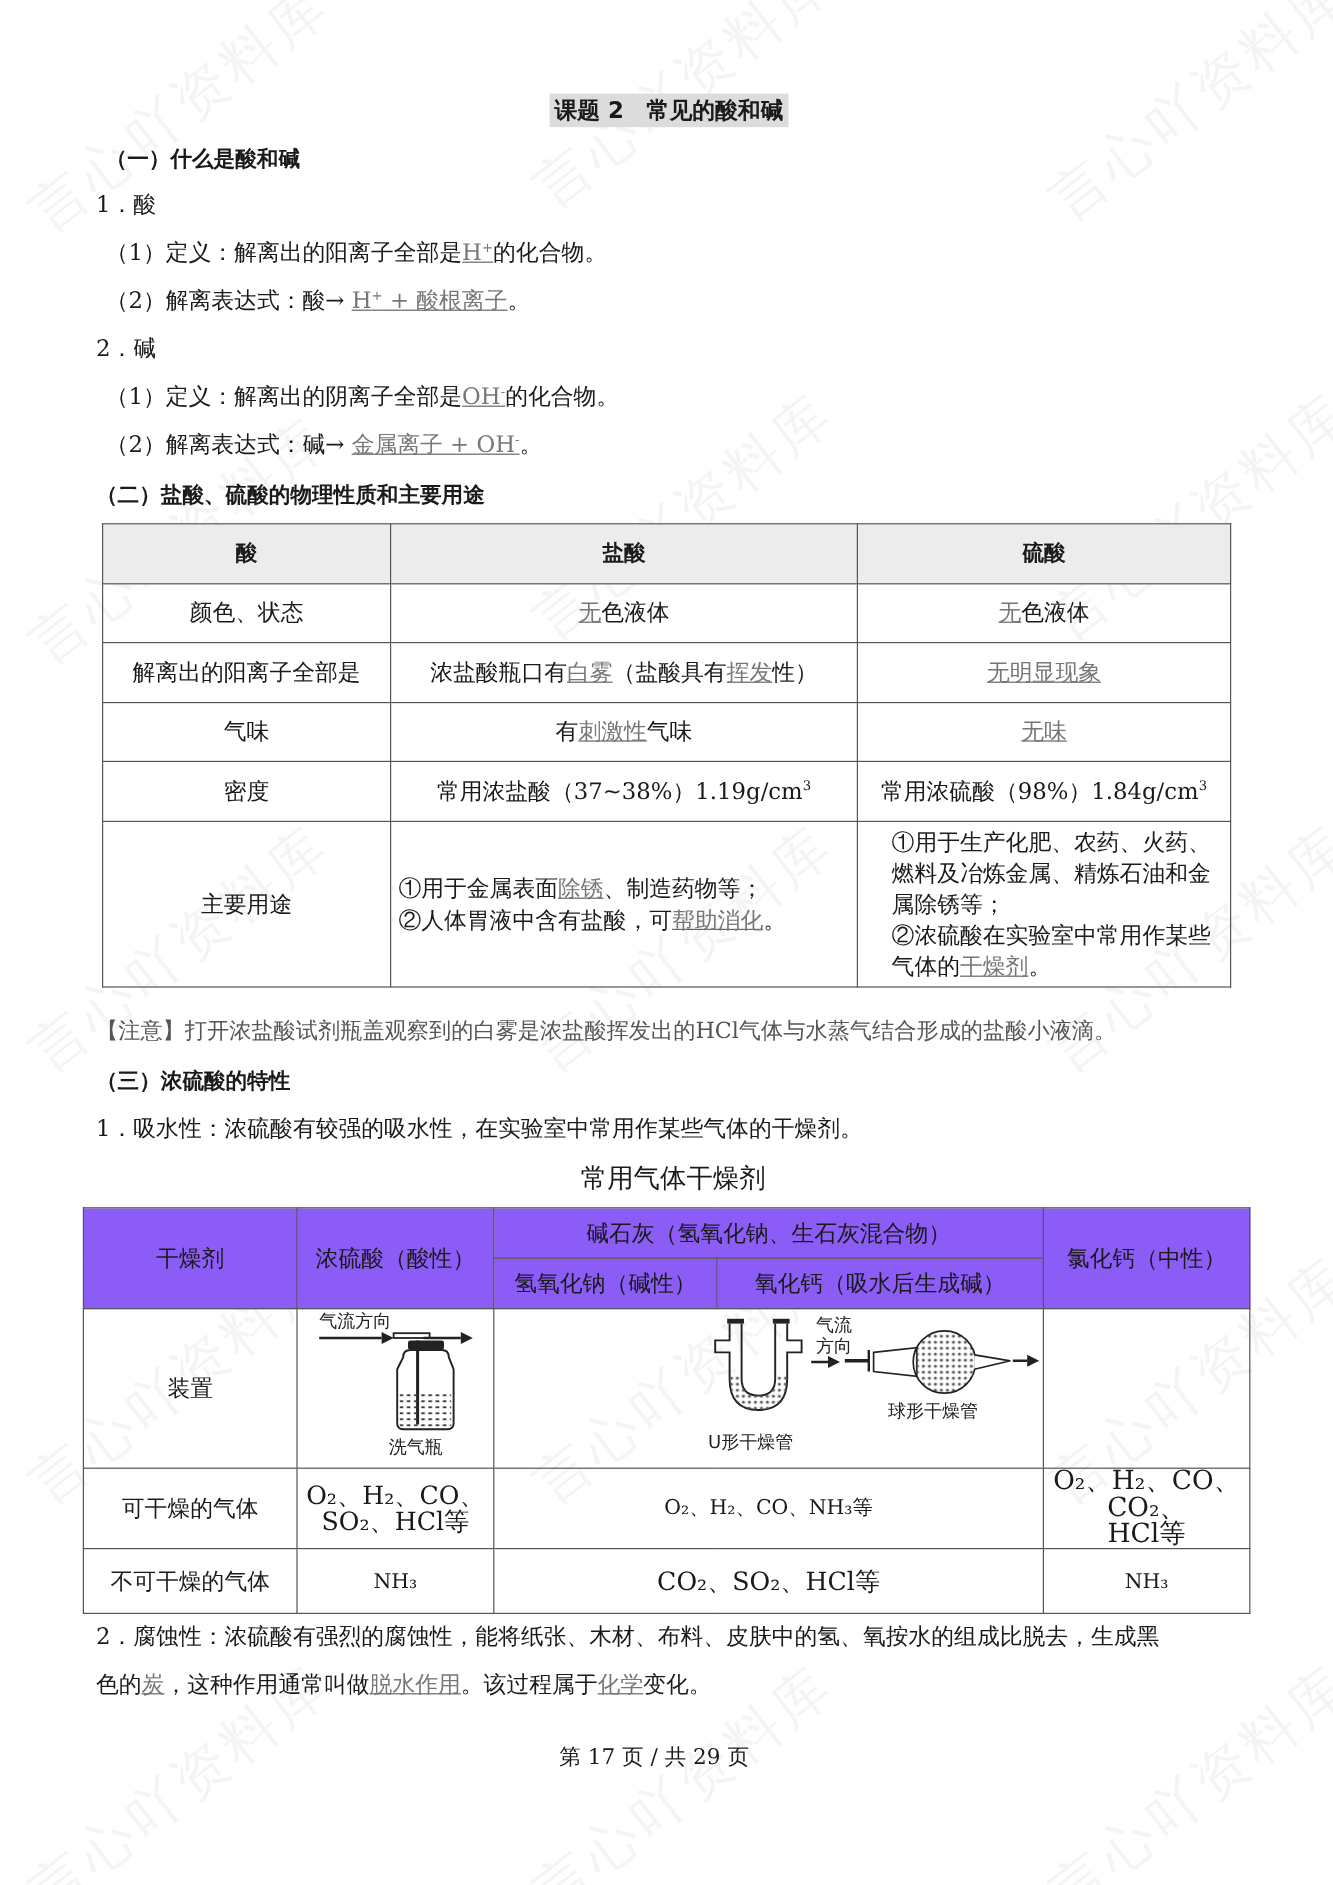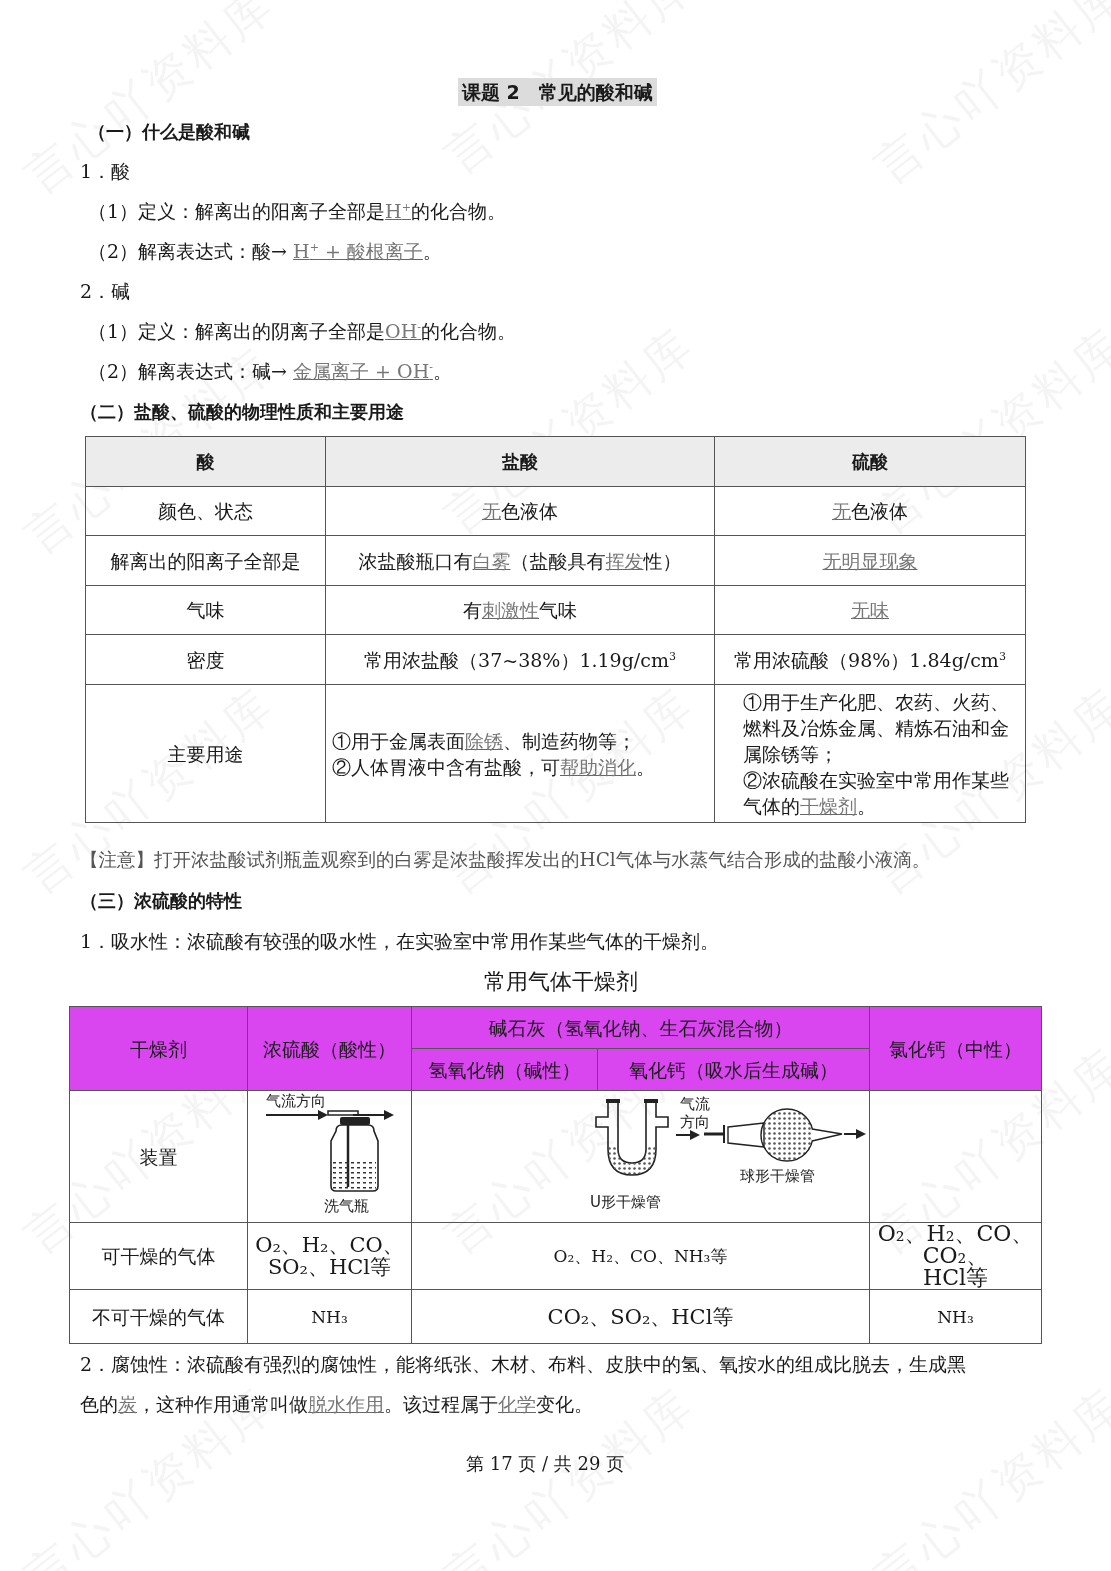--- a/index.html
+++ b/index.html
@@ -24,21 +24,21 @@
   .ans { color: #777; text-decoration: underline; text-decoration-color: #666; }
   .note { color: #555; }
   sup { font-size: 11px; vertical-align: super; line-height: 0; }
 
   table { border-collapse: collapse; position: absolute; table-layout: fixed; }
   td, th { border: 1.3px solid #555; text-align: center; vertical-align: middle; font-weight: normal; padding: 0 6px; font-size: 19px; line-height: 26px; }
   .t1 { left: 85px; top: 436px; width: 940px; }
   .t1 th { background: #ececec; font-weight: bold; font-family: "DejaVu Sans", sans-serif; font-size: 18px; }
   .t1 td.left { text-align: left; }
   .t2 { left: 69px; top: 1006px; width: 972px; }
-  .t2 .hd { background: #d946ef; }
+  .t2 .hd { background: #8b5cf6; }
   .caption { left: 484px; top: 967px; font-family: Liberation Mono, monospace; font-size: 22px; text-align: center; }
   .footer { left: 466px; top: 1452px; font-size: 18px; }
   svg text { font-family: "DejaVu Sans", sans-serif; }
 </style>
 </head>
 <body>
 
 <div class="wm" style="left:0px; top:60px;">言心吖资料库</div>
 <div class="wm" style="left:420px; top:40px;">言心吖资料库</div>
 <div class="wm" style="left:850px; top:50px;">言心吖资料库</div>

